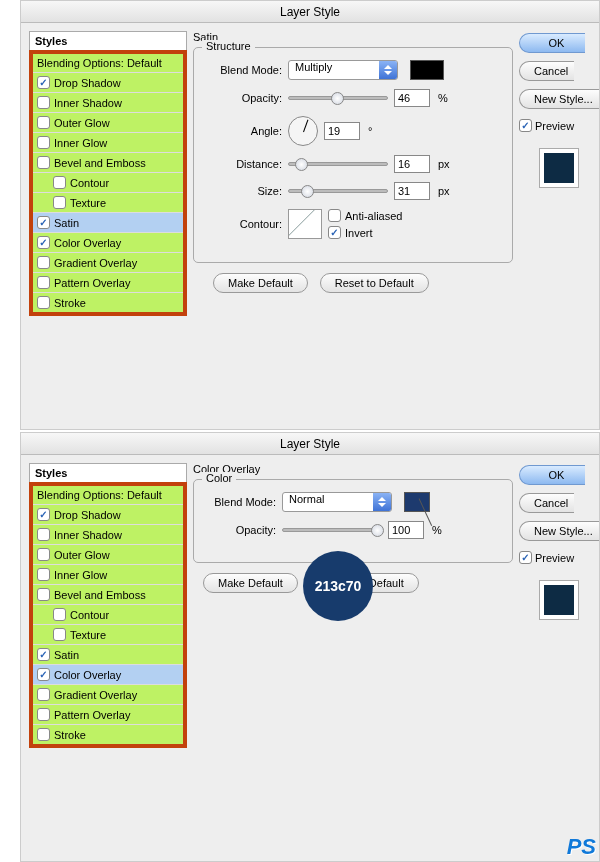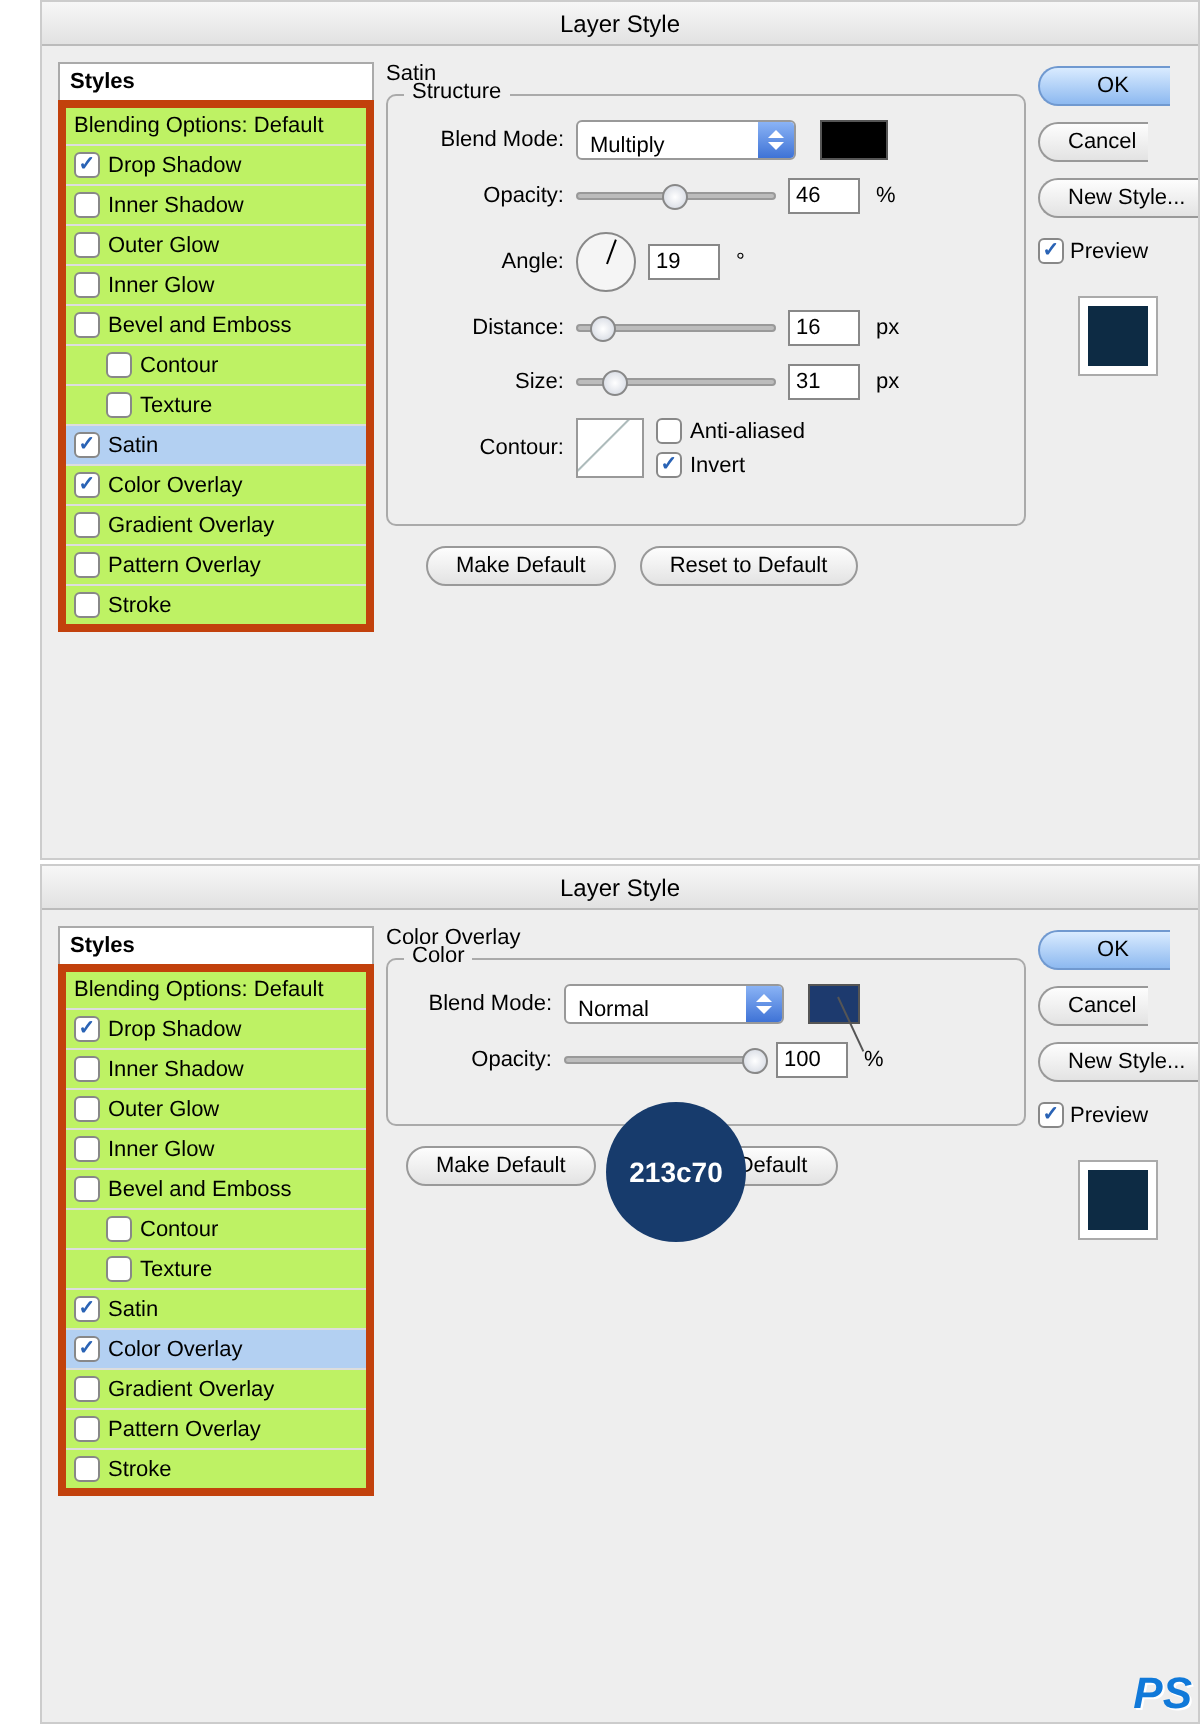--- a/index.html
+++ b/index.html
@@ -17,21 +17,21 @@
 .style-item.selected { background: #b3d0f2; }
 .cb { width: 13px; height: 13px; border: 1px solid #888; border-radius: 3px; background: #fff; display: inline-flex; align-items: center; justify-content: center; }
 .cb.checked::after { content: "✓"; color: #2a63b5; font-size: 10px; font-weight: bold; line-height: 1; }
 .main-box { flex: 1; }
 .section-label { font-size: 11px; margin-bottom: 2px; }
 .group { border: 1px solid #aaa; border-radius: 5px; padding: 12px 10px 14px; position: relative; margin-top: 4px; background: #eee; }
 .group-title { position: absolute; top: -8px; left: 8px; background: #eeeeee; padding: 0 4px; font-size: 11px; }
 .row { display: flex; align-items: center; margin-bottom: 9px; gap: 6px; }
 .row-label { width: 78px; text-align: right; }
 .select-wrap { position: relative; }
-.select-ctl { border: 1px solid #999; background: #fff; height: 20px; padding: 0 22px 0 6px; border-radius: 3px; display: inline-flex; align-items: flex-end; min-width: 110px; }
+.select-ctl { border: 1px solid #999; background: #fff; height: 20px; padding: 0 22px 0 6px; border-radius: 3px; display: inline-flex; align-items: flex-start; min-width: 110px; }
 .select-cap { position: absolute; right: 1px; top: 1px; bottom: 1px; width: 18px; background: linear-gradient(#8ab3f5,#3f73d6); border-radius: 0 2px 2px 0; display: flex; flex-direction: column; align-items: center; justify-content: center; }
 .select-cap::before { content: ""; border: 4px solid transparent; border-bottom-color: #fff; margin-bottom: 2px; }
 .select-cap::after { content: ""; border: 4px solid transparent; border-top-color: #fff; }
 .swatch { width: 34px; height: 20px; border: 1px solid #555; margin-left: 6px; }
 .slider { width: 100px; height: 4px; background: #bcbcbc; border: 1px solid #999; border-radius: 2px; position: relative; }
 .slider .thumb { position: absolute; top: -5px; width: 13px; height: 13px; border-radius: 50%; background: radial-gradient(#fff,#d0d5df); border: 1px solid #888; }
 .num-input { width: 36px; height: 18px; border: 1px solid #888; background: #fff; text-align: left; padding-left: 3px; }
 .unit { margin-left: 2px; }
 .angle-dial { width: 30px; height: 30px; border: 1px solid #888; border-radius: 50%; background: #f5f5f5; position: relative; }
 .angle-dial .needle { position: absolute; left: 50%; top: 2px; width: 1px; height: 13px; background: #000; transform-origin: bottom; transform: rotate(20deg); }

